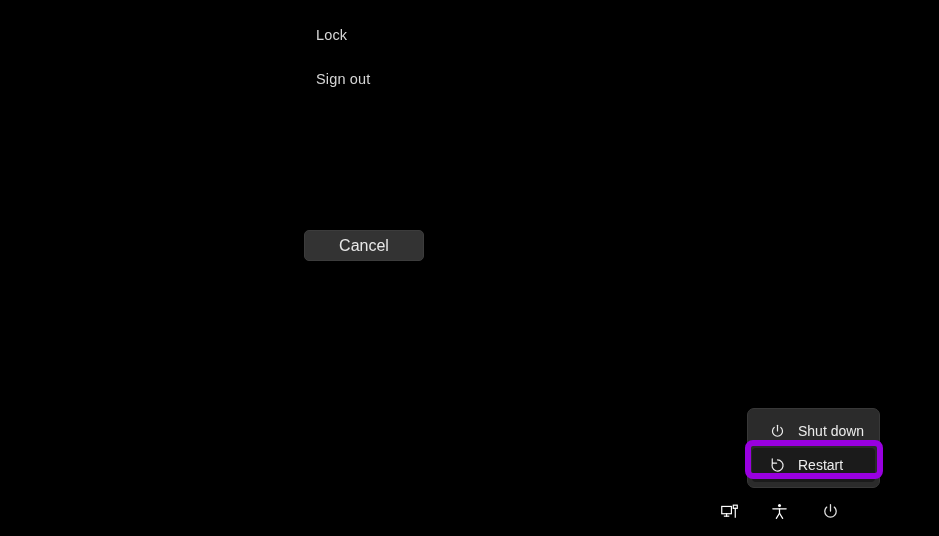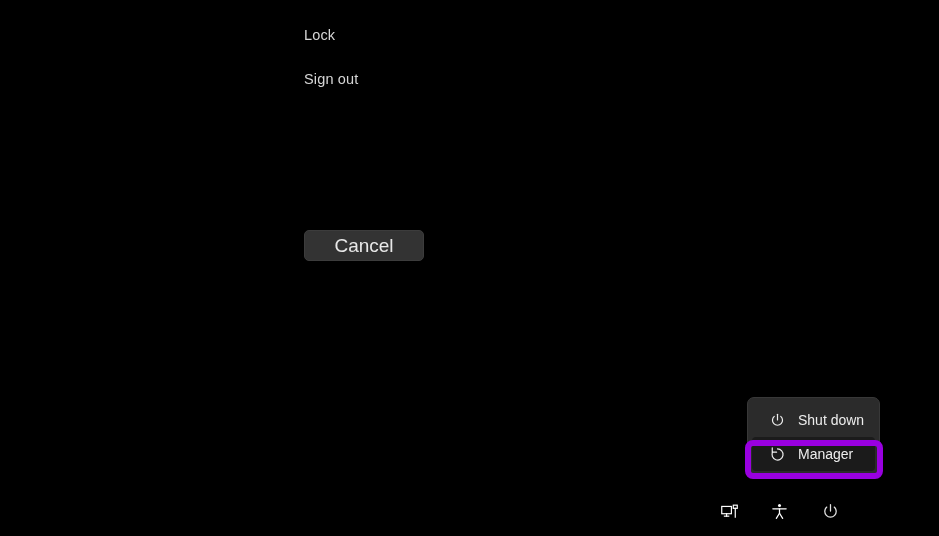--- a/index.html
+++ b/index.html
@@ -12,21 +12,21 @@
     height: 536px;
     overflow: hidden;
     position: relative;
     font-family: "Liberation Sans", sans-serif;
     -webkit-font-smoothing: antialiased;
   }
 
   
   .security-options {
     position: absolute;
-    left: 304px;
+    left: 316px;
     top: 18px;
     width: 420px;
   }
   .security-option {
     height: 34px;
     line-height: 34px;
     color: #d6d6d6;
     font-size: 14.5px;
     letter-spacing: 0.15px;
     margin-bottom: 10px;
@@ -38,34 +38,34 @@
     position: absolute;
     left: 304px;
     top: 230px;
     width: 120px;
     height: 31px;
     background: #333333;
     border: 1px solid #3c3c3c;
     border-radius: 5px;
     box-sizing: border-box;
     color: #e8e8e8;
-    font-size: 19px;
+    font-size: 16px;
     display: flex;
     align-items: center;
     justify-content: center;
     cursor: default;
     padding: 0;
     font-family: "Liberation Sans", sans-serif;
   }
 
   
   .power-flyout {
     position: absolute;
     left: 747px;
-    top: 397px;
+    top: 408px;
     width: 133px;
     background: #2b2b2b;
     border: 1px solid #383838;
     border-radius: 7px;
     box-sizing: border-box;
     padding: 5px 4px;
     box-shadow: 0 4px 14px rgba(0,0,0,0.65);
   }
   .power-item {
     height: 34px;
@@ -148,21 +148,21 @@
     <span>Shut down</span>
   </div>
 
   <div class="power-item is-highlighted">
     <span class="pi-icon">
       <svg width="17" height="17" viewBox="0 0 24 24" fill="none" stroke="#ededed" stroke-width="1.7" stroke-linecap="round">
         <path d="M12 4.2 A7.8 7.8 0 1 1 5.1 8.4"></path>
         <path d="M4.6 2.6 L4.6 8.7 L10.7 8.7"></path>
       </svg>
     </span>
-    <span>Manager</span>
+    <span>Restart</span>
   </div>
 
 </div>
 
 <div class="focus-ring"></div>
 
 <div class="tray">
 
   <div class="tray-icon">
     <svg width="19" height="19" viewBox="0 0 24 24" fill="none" stroke="#ffffff" stroke-width="1.5" stroke-linecap="square">

